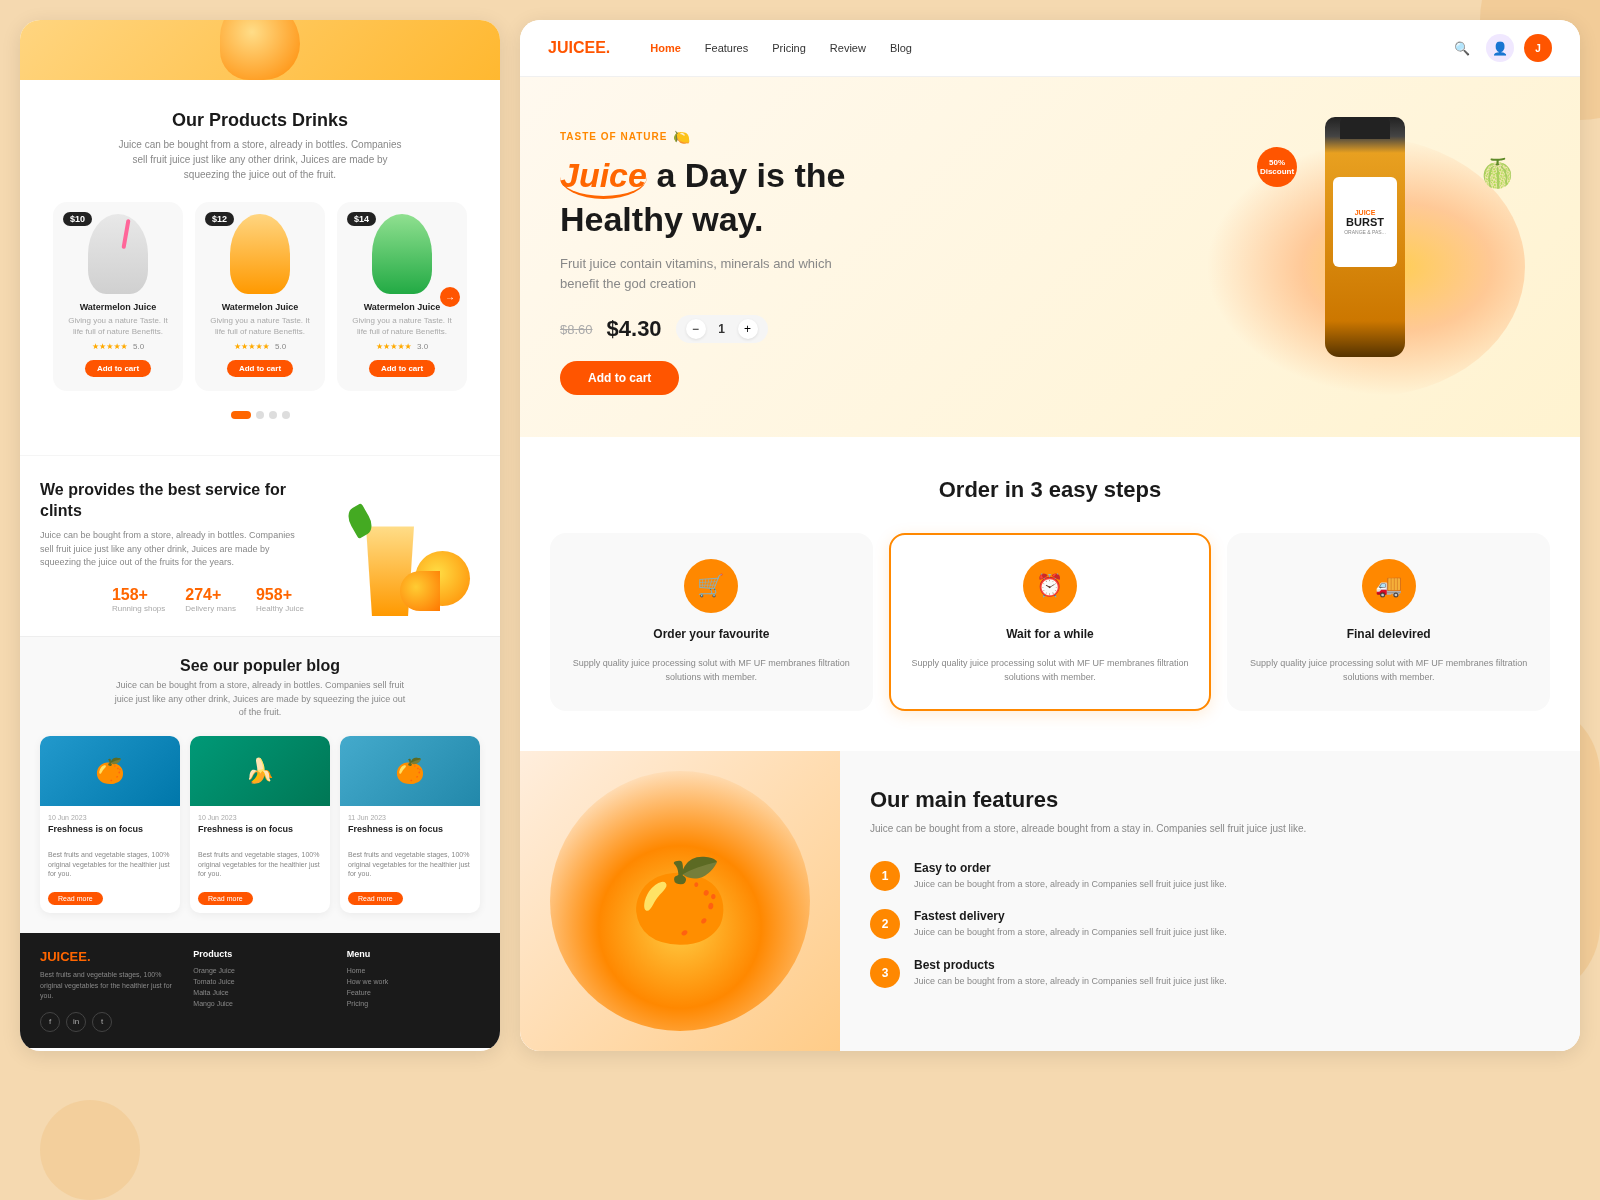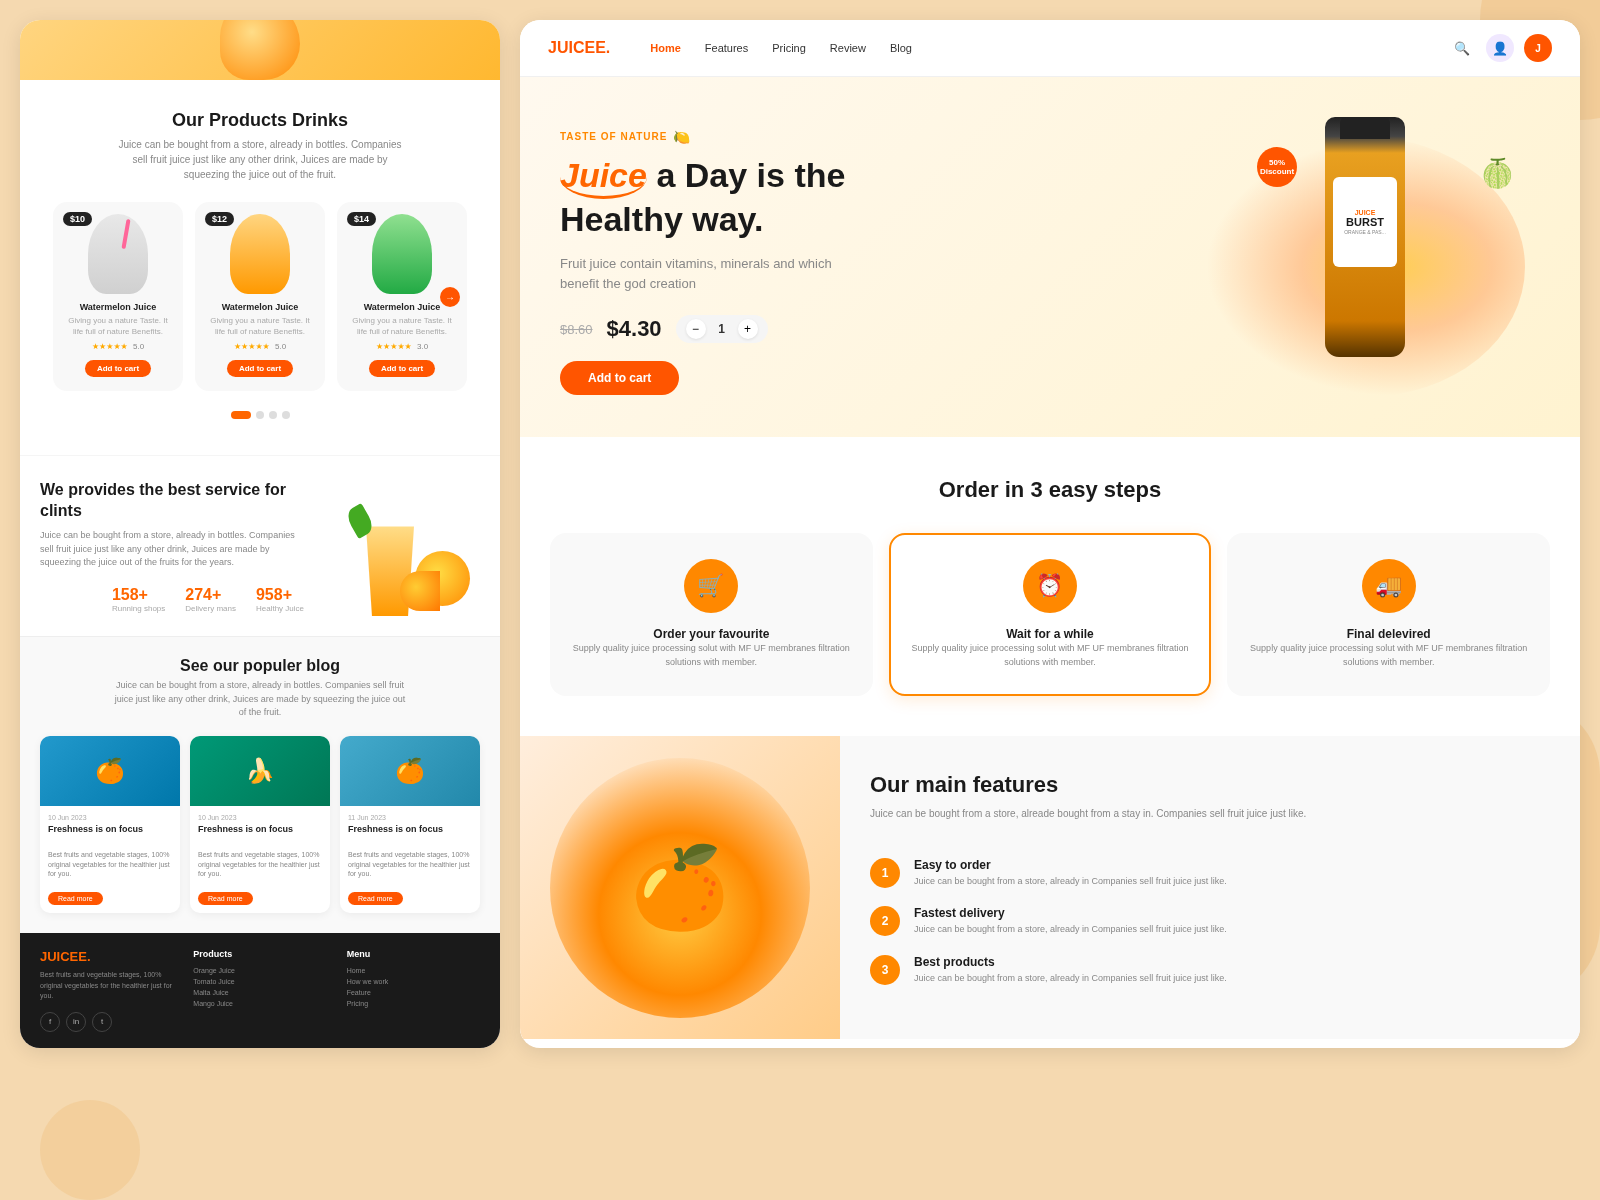--- a/index.html
+++ b/index.html
@@ -709,21 +709,21 @@
       border-radius: 50%;
       display: flex; align-items: center; justify-content: center;
       margin: 0 auto 14px;
       font-size: 22px;
       color: #fff;
     }
     .step-title {
       font-size: 12px;
       font-weight: 700;
       color: #1a1a1a;
-      margin-bottom: 0;
+      margin-bottom: 15px;
     }
     .step-desc {
       font-size: 9px;
       color: #888;
       line-height: 1.6;
     }
 
     
     .features-section {
       display: flex;
@@ -751,21 +751,21 @@
     .features-content h2 {
       font-size: 22px;
       font-weight: 700;
       color: #1a1a1a;
       margin-bottom: 8px;
     }
     .features-content .features-desc {
       font-size: 10px;
       color: #888;
       line-height: 1.6;
-      margin-bottom: 36px;
+      margin-bottom: 24px;
     }
     .feature-item {
       display: flex;
       gap: 14px;
       margin-bottom: 18px;
       align-items: flex-start;
     }
     .feature-num {
       width: 30px; height: 30px;
       background: #ff8800;

